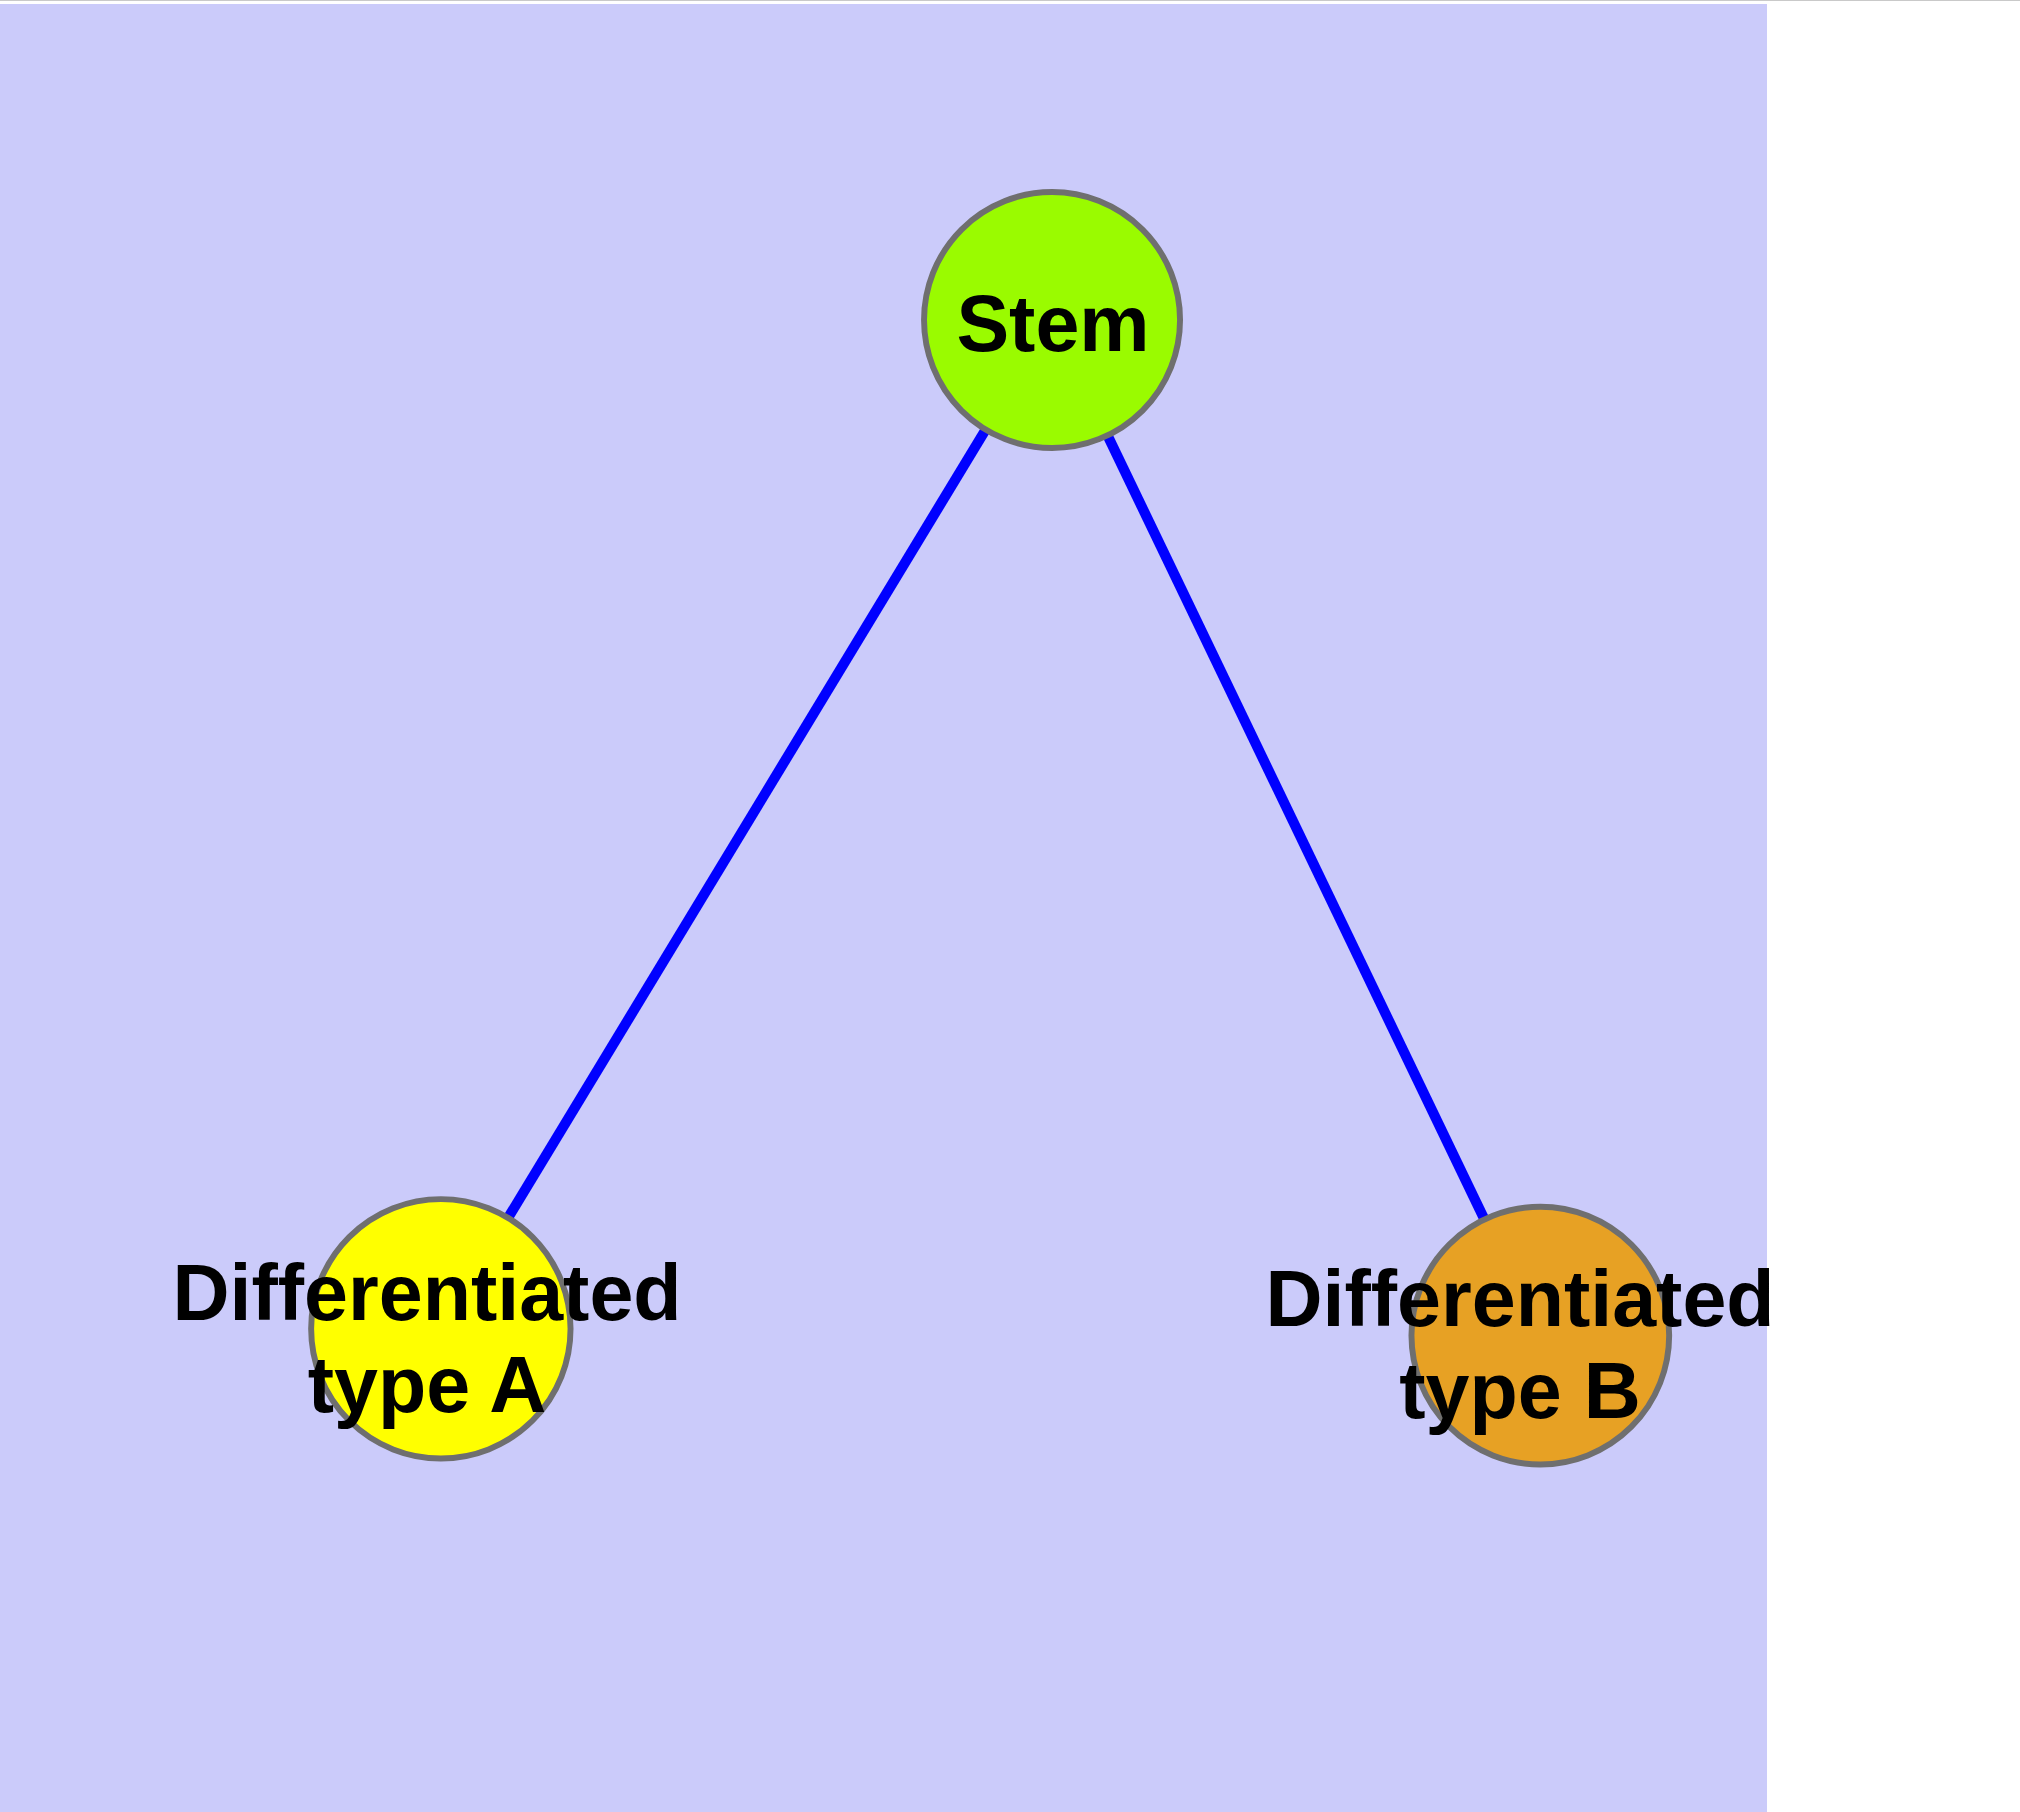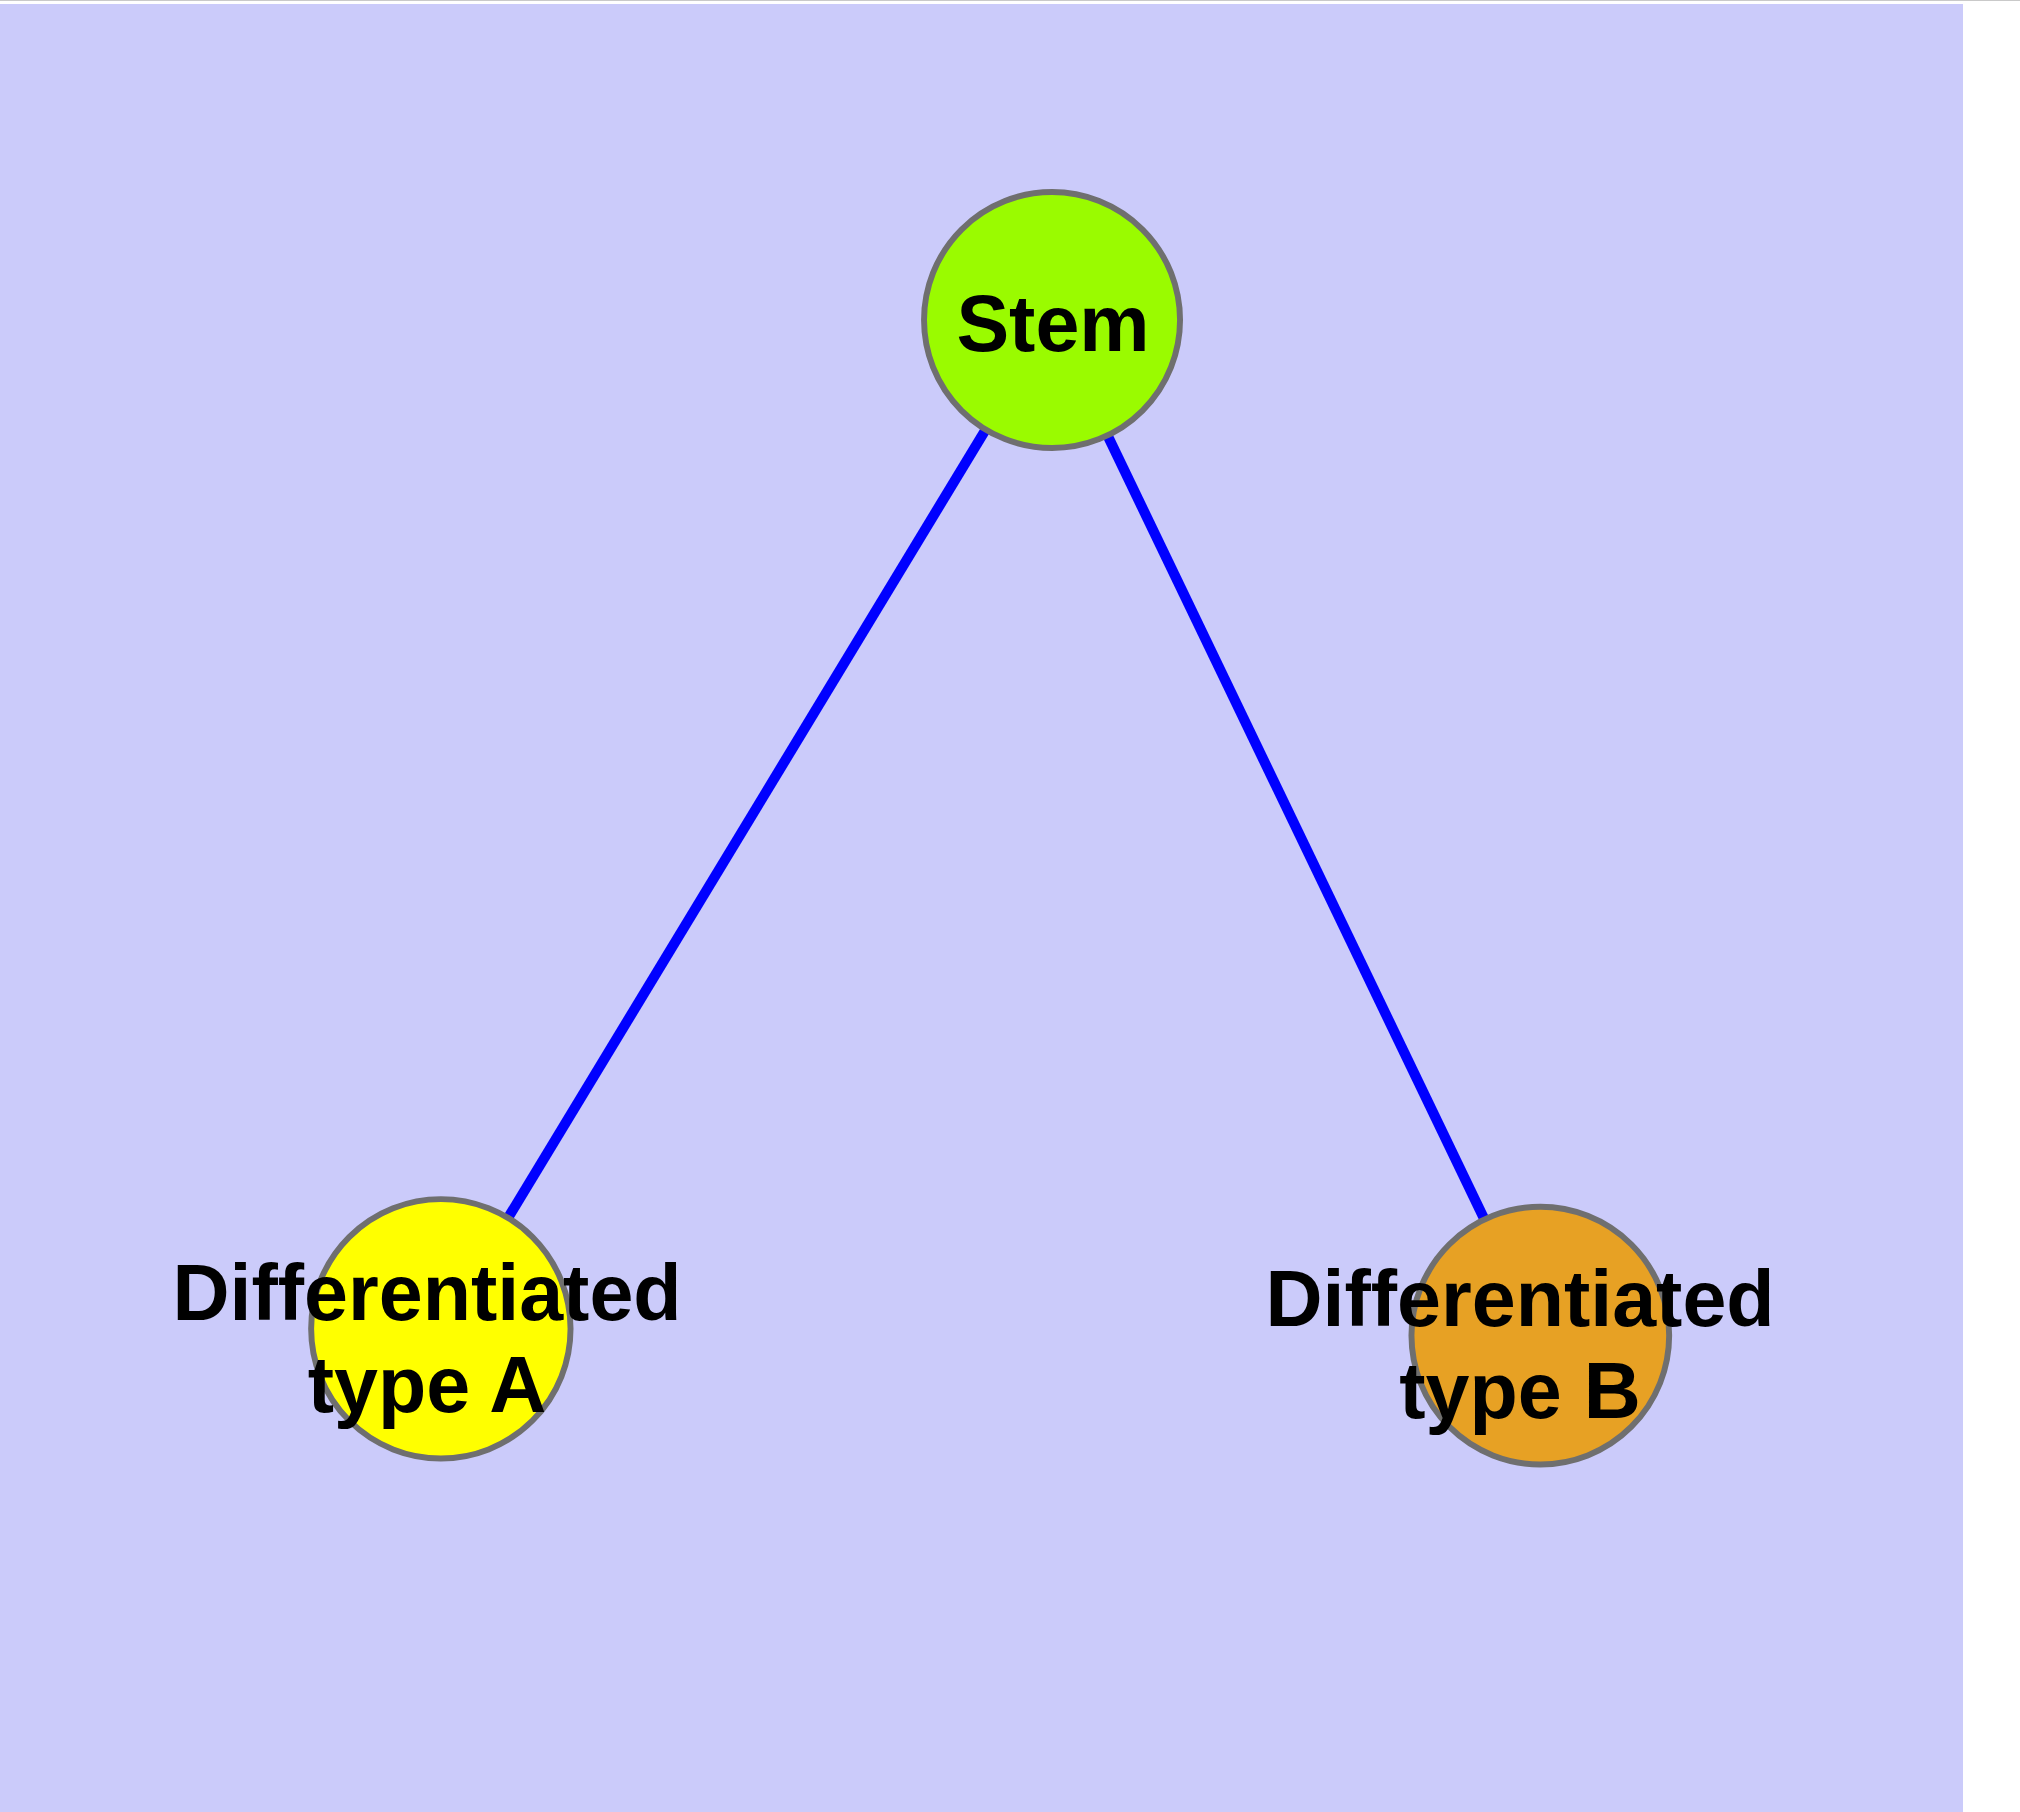--- a/index.html
+++ b/index.html
@@ -8,21 +8,21 @@
   }
   body {
     width: 2021px;
     height: 1812px;
     background: #ffffff;
     font-family: "Liberation Sans", sans-serif;
     overflow: hidden;
   }
   .stage {
     position: relative;
-    width: 1963px;
+    width: 1767px;
     height: 1809px;
     margin-top: 3.4px;           
     background: #CBCBFA;       
   }
   .top-edge {
     position: absolute;
     top: -3.4px;
     left: 0;
     width: 2021px;
     height: 3.4px;

